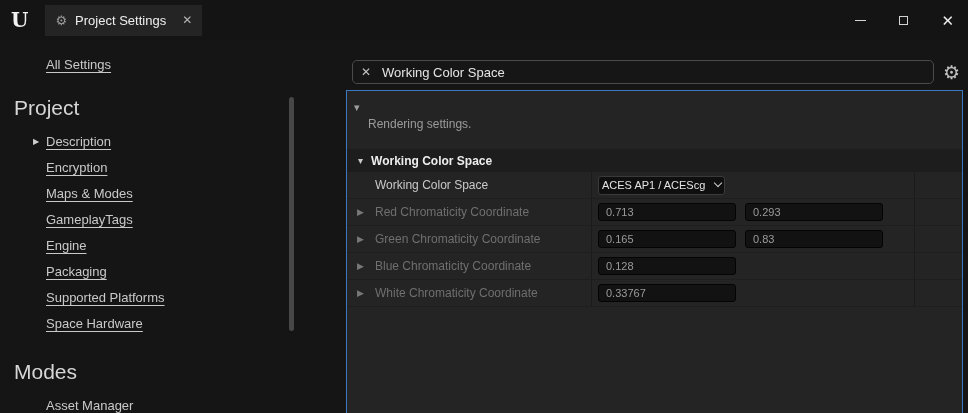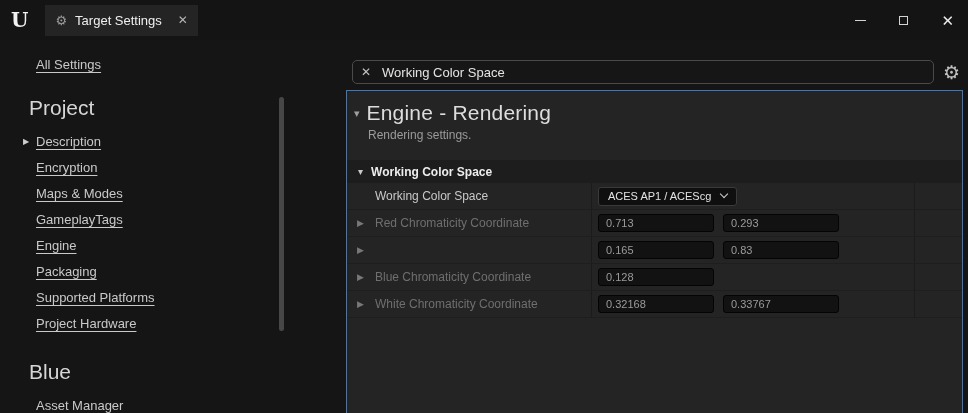--- a/index.html
+++ b/index.html
@@ -17,24 +17,24 @@
   .tab { margin-left:17px; height:31px; background:#242424; display:flex; align-items:center; padding:0 10px; cursor:default; }
   .tab-icon { color:#9a9a9a; font-size:13px; margin-right:8px; }
   .tab-label { font-size:13px; color:#efefef; }
   .tab-close { margin-left:16px; color:#b5b5b5; font-size:12px; }
   .win-controls { position:absolute; right:14px; top:0; height:40px; display:flex; align-items:center; gap:33px; }
   .win-min { width:11px; height:1px; background:#d4d4d4; }
   .win-max { width:9px; height:9px; border:1px solid #d4d4d4; }
   .win-close { font-size:15px; color:#ececec; line-height:1; }
 
   
-  .sidebar { position:absolute; left:0; top:40px; width:345px; bottom:0; }
+  .sidebar { position:absolute; left:10px; top:40px; width:345px; bottom:0; }
   .all-settings { display:inline-block; margin:17px 0 0 36px; font-size:13px; color:#c9c9c9;
                   text-decoration:underline; text-underline-offset:3px; cursor:pointer; }
-  .side-heading { margin:23px 0 9px 29px; font-size:21px; color:#d6d6d6; font-weight:400; }
+  .side-heading { margin:23px 0 9px 4px; font-size:21px; color:#d6d6d6; font-weight:400; }
   .side-item { position:relative; margin-left:36px; height:26px; line-height:26px; font-size:13px;
                color:#c9c9c9; text-decoration:underline; text-underline-offset:3px; width:max-content; cursor:pointer; }
   .side-item .tri-exp { position:absolute; left:-13px; top:0; font-size:8px; color:#cfcfcf; text-decoration:none; }
   .scroll-thumb { position:absolute; left:279px; top:57px; width:5px; height:234px; background:#474747; border-radius:3px; }
 
   
   .main { position:absolute; left:345px; top:40px; width:623px; bottom:0; }
   .search-row { margin:20px 8px 0 7px; height:24px; display:flex; align-items:center; }
   .search-box { flex:1; height:24px; background:#161616; border:1px solid #4a4a4a; border-radius:5px;
                 display:flex; align-items:center; padding:0 8px; }
@@ -54,37 +54,37 @@
   .cat-label { font-size:12px; font-weight:bold; color:#ededed; }
 
   .prop-row { display:flex; height:27px; align-items:stretch; border-bottom:1px solid #1e1e1e; background:#242424; }
   .prop-label-cell { width:244px; padding-left:10px; display:flex; align-items:center; }
   .tri-slot { width:10px; font-size:9px; color:#787878; flex:none; }
   .prop-label { margin-left:8px; font-size:12px; color:#c9c9c9; white-space:nowrap; }
   .prop-label.dim { color:#6f6f6f;text-align:center; }
   .prop-value-cell { flex:1; border-left:1px solid #1b1b1b; display:flex; align-items:center; padding-left:6px; gap:9px; }
   .prop-extra-cell { width:48px; border-left:1px solid #1b1b1b; }
 
-  .num-input { width:116px; height:18px; background:#121212; border:1px solid #040404; border-radius:3px;
+  .num-input { width:138px; height:18px; background:#121212; border:1px solid #040404; border-radius:3px;
                color:#9b9b9b; font-size:11px; padding:0 7px; font-family:inherit; outline:none; }
 
   .dropdown { height:19px; background:#0f0f0f; border:1px solid #3a3a3a; border-radius:3px;
-              display:flex; align-items:center; padding:0 9px; cursor:pointer; }
+              display:flex; align-items:center; padding:0 3px; cursor:pointer; }
   .dropdown-value { color:#e3e3e3; font-size:11px; }
   .chev { width:6px; height:6px; border-right:1.6px solid #cfcfcf; border-bottom:1.6px solid #cfcfcf;
           transform:rotate(45deg); margin-left:10px; margin-top:-4px; }
 </style>
 </head>
 <body>
 
 <div class="titlebar">
   <div class="logo">U</div>
   <div class="tab">
     <span class="tab-icon">⚙</span>
-    <span class="tab-label">Target Settings</span>
+    <span class="tab-label">Project Settings</span>
     <span class="tab-close">✕</span>
   </div>
   <div class="win-controls">
     <span class="win-min"></span>
     <span class="win-max"></span>
     <span class="win-close">✕</span>
   </div>
 </div>
 
 <div class="sidebar">
@@ -94,42 +94,41 @@
   <div class="side-item">
     <span class="tri-exp">▶</span>
     <span>Description</span>
   </div>
   <div class="side-item">Encryption</div>
   <div class="side-item">Maps &amp; Modes</div>
   <div class="side-item">GameplayTags</div>
   <div class="side-item">Engine</div>
   <div class="side-item">Packaging</div>
   <div class="side-item">Supported Platforms</div>
-  <div class="side-item">Project Hardware</div>
+  <div class="side-item">Space Hardware</div>
 
-  <div class="side-heading">Blue</div>
+  <div class="side-heading">Modes</div>
   <div class="side-item">Asset Manager</div>
 
   <div class="scroll-thumb"></div>
 </div>
 
 <div class="main">
 
   <div class="search-row">
     <div class="search-box">
       <span class="search-clear">✕</span>
       <input class="search-input" value="Working Color Space" style="">
     </div>
     <span class="gear-btn">⚙</span>
   </div>
 
   <div class="panel">
     <div class="panel-header">
       <span class="tri-collapse">▾</span>
-      <span class="panel-title">Engine - Rendering</span>
     </div>
     <div class="panel-sub">Rendering settings.</div>
 
     <div class="cat-header">
       <span class="tri-collapse">▾</span>
       <span class="cat-label">Working Color Space</span>
     </div>
 
     <div class="prop-row">
       <div class="prop-label-cell">
@@ -153,20 +152,21 @@
       <div class="prop-value-cell">
         <input class="num-input" value="0.713" style="">
         <input class="num-input" value="0.293" style="">
       </div>
       <div class="prop-extra-cell"></div>
     </div>
 
     <div class="prop-row">
       <div class="prop-label-cell">
         <span class="tri-slot">▶</span>
+        <span class="prop-label dim">Green Chromaticity Coordinate</span>
       </div>
       <div class="prop-value-cell">
         <input class="num-input" value="0.165" style="">
         <input class="num-input" value="0.83" style="">
       </div>
       <div class="prop-extra-cell"></div>
     </div>
 
     <div class="prop-row">
       <div class="prop-label-cell">
@@ -178,20 +178,19 @@
       </div>
       <div class="prop-extra-cell"></div>
     </div>
 
     <div class="prop-row">
       <div class="prop-label-cell">
         <span class="tri-slot">▶</span>
         <span class="prop-label dim">White Chromaticity Coordinate</span>
       </div>
       <div class="prop-value-cell">
-        <input class="num-input" value="0.32168" style="">
         <input class="num-input" value="0.33767" style="">
       </div>
       <div class="prop-extra-cell"></div>
     </div>
 
   </div>
 </div>
 
 </body></html>

